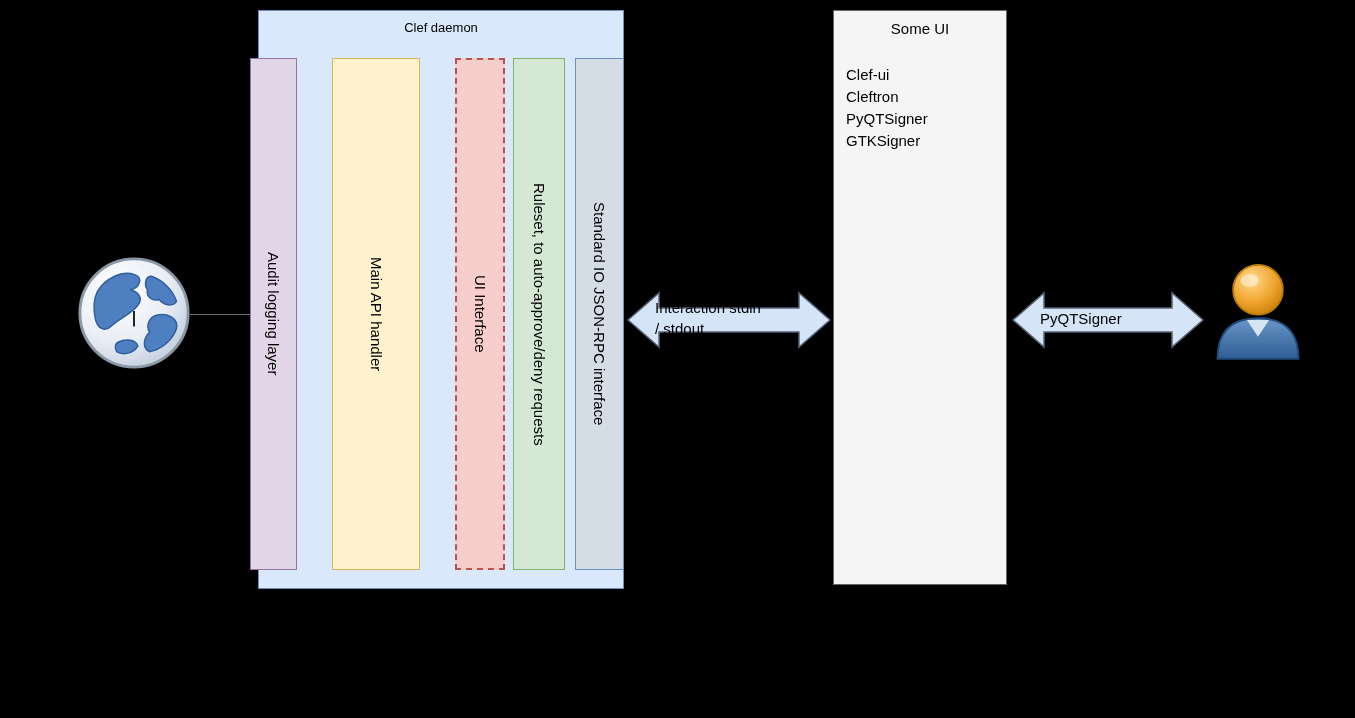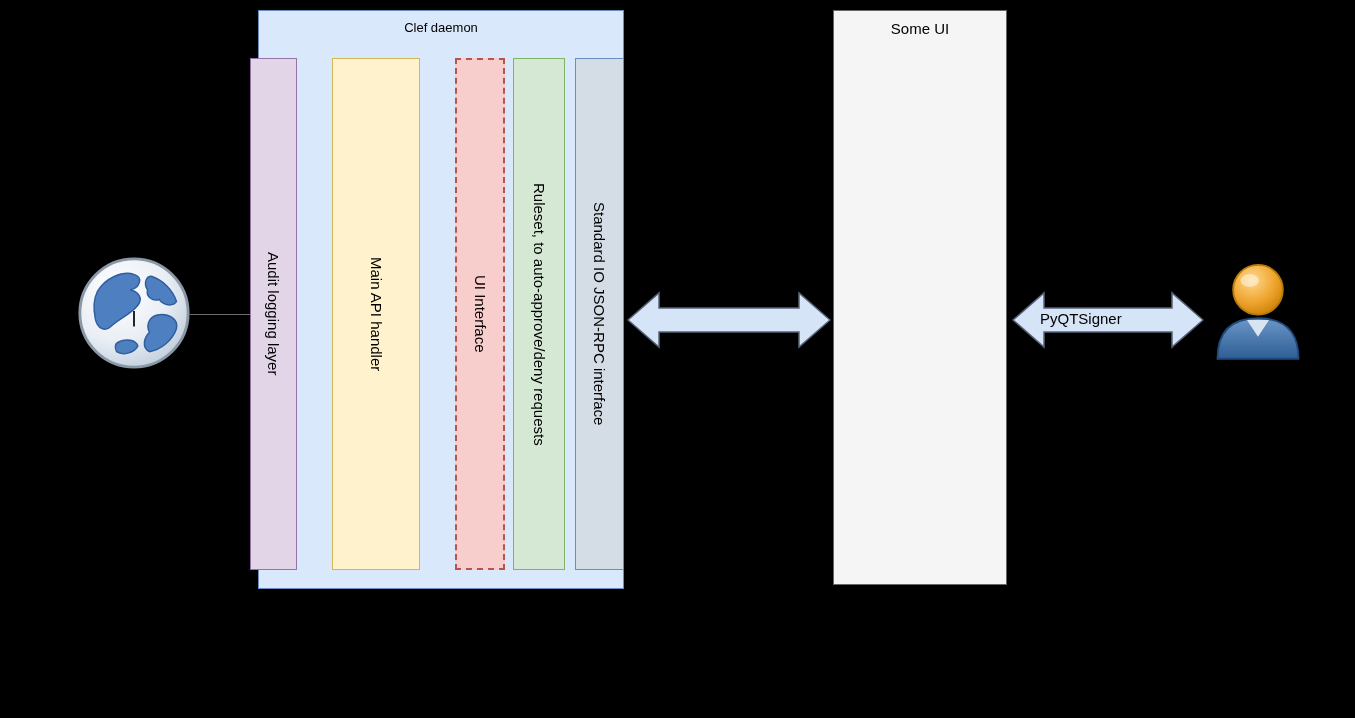--- a/index.html
+++ b/index.html
@@ -108,23 +108,33 @@
     <path d="M22 38 C30 24 48 16 60 20 C70 23 66 34 56 36 C64 38 70 44 64 52 C56 62 44 66 36 74 C30 80 22 76 20 66 C18 56 18 46 22 38 Z" fill="#4d7fc1" stroke="#2f5e9e" stroke-width="1.5"></path>
     <path d="M78 22 C90 26 100 36 104 48 C100 54 90 52 86 46 C80 48 72 44 74 36 C70 30 72 22 78 22 Z" fill="#4d7fc1" stroke="#2f5e9e" stroke-width="1.5"></path>
     <path d="M84 62 C96 60 106 66 104 76 C100 88 88 98 76 100 C68 96 70 86 76 80 C72 72 76 64 84 62 Z" fill="#4d7fc1" stroke="#2f5e9e" stroke-width="1.5"></path>
     <path d="M44 90 C52 86 62 88 64 94 C60 102 48 104 42 100 C40 96 40 92 44 90 Z" fill="#4d7fc1" stroke="#2f5e9e" stroke-width="1.5"></path>
     <line x1="60" y1="58" x2="60" y2="74" stroke="#1d1d1d" stroke-width="2"></line>
   </svg>
 
   <svg class="abs arrow" style="left:627px;" width="204" height="60" viewBox="0 0 204 60">
     <path d="M 1 30 L 32 3 L 32 18 L 172 18 L 172 3 L 203 30 L 172 57 L 172 42 L 32 42 L 32 57 Z" fill="#d6e4f7" stroke="#56647a" stroke-width="1.5"></path>
   </svg>
+  <div class="abs arrow-label arrow1-label">
+    <div>Interaction stdin</div>
+    <div>/ stdout</div>
+  </div>
 
   <div class="abs someui-box"></div>
   <div class="abs someui-title">Some UI</div>
+  <div class="abs someui-list">
+    <div>Clef-ui</div>
+    <div>Cleftron</div>
+    <div>PyQTSigner</div>
+    <div>GTKSigner</div>
+  </div>
 
   <svg class="abs arrow" style="left:1012px;" width="192" height="60" viewBox="0 0 192 60">
     <path d="M 1 30 L 32 3 L 32 18 L 160 18 L 160 3 L 191 30 L 160 57 L 160 42 L 32 42 L 32 57 Z" fill="#d6e4f7" stroke="#56647a" stroke-width="1.5"></path>
   </svg>
   <div class="abs arrow-label arrow2-label">PyQTSigner</div>
 
   <svg class="abs" style="left:1212px;top:256px;" width="92" height="108" viewBox="0 0 100 114">
     <defs>
       <radialGradient id="phead" cx="38%" cy="30%" r="80%">
         <stop offset="0%" stop-color="#ffd98f"></stop>

